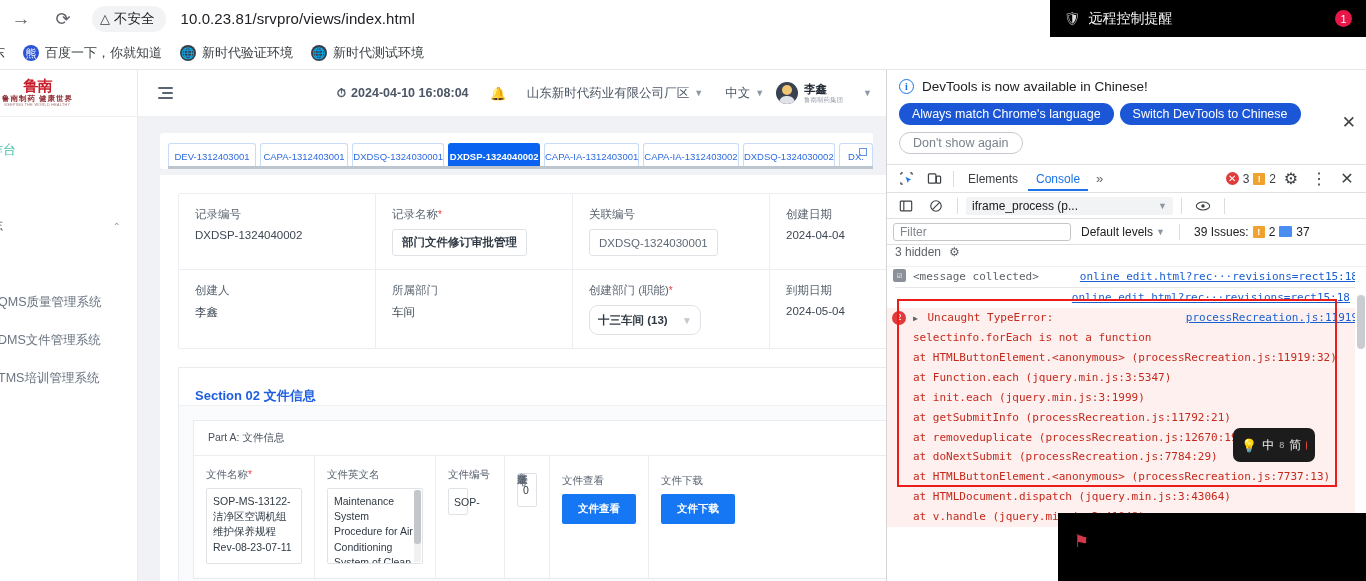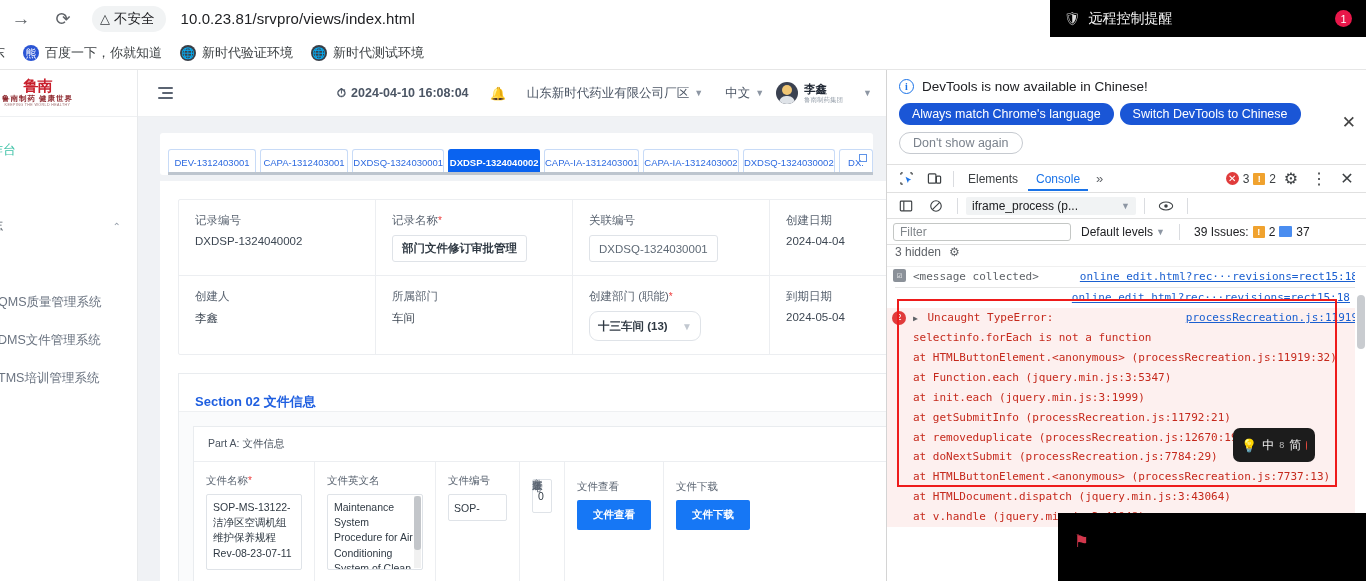--- a/index.html
+++ b/index.html
@@ -124,21 +124,21 @@
     content: ''; position: absolute; left: 3px; top: 14px; width: 16px; height: 12px;
     border-radius: 7px 7px 0 0; background: #dfe3e8;
   }
   .user-names { line-height: 1.15; }
   .user-name { font-size: 11.5px; color: #1f2733; font-weight: bold; }
   .user-sub { font-size: 6.5px; color: #97a0ab; }
   .hdr-user .caret-dn { margin-left: 14px; }
 
   
   .tabstrip {
-    position: relative; margin: 16px 0 0 22px; height: 42px;
+    position: relative; margin: 16px 0 0 22px; height: 36px;
     display: flex; align-items: flex-end; gap: 4px;
     background: #ffffff; padding: 4px 0 0 8px; width: 713px;
     border-radius: 3px;
   }
   .tab {
     height: 26px; min-width: 88px; padding: 0 8px;
     display: flex; align-items: center; justify-content: center;
     font-size: 9.5px; color: #2d6ae0; background: #ffffff;
     border: 1px solid #c8dbf7; border-bottom: none;
     border-radius: 3px 3px 0 0; white-space: nowrap;
@@ -266,21 +266,21 @@
   .sq-warn { width: 12px; height: 12px; background: #f0a22e; color: #fff; font-size: 9px;
              display: flex; align-items: center; justify-content: center; border-radius: 1px; font-weight: bold; }
   .sq-info { width: 13px; height: 11px; background: #4a8df0; border-radius: 1px; }
 
   .dt-toolbar2 {
     height: 26px; display: flex; align-items: center; gap: 4px; padding: 0 6px;
     border-bottom: 1px solid #e0e0e0;
   }
   .ctx-select {
     display: flex; align-items: center; justify-content: space-between;
-    background: #f1f3f4; border-radius: 2px; height: 18px; width: 170px;
+    background: #f1f3f4; border-radius: 2px; height: 18px; width: 207px;
     padding: 0 6px; font-size: 12px; color: #202124;
   }
   .dt-toolbar3 {
     height: 26px; display: flex; align-items: center; gap: 10px; padding: 0 6px;
     border-bottom: 1px solid #e0e0e0;
   }
   .filter-box {
     width: 178px; height: 18px; border: 1px solid #c4c7c5; border-radius: 3px;
     font-size: 12px; color: #80868b; padding: 0 6px; display: flex; align-items: center;
   }
@@ -544,21 +544,21 @@
               <div class="pcol">
                 <div class="pcol-label">文件英文名</div>
                 <div class="ta scrolly">
                   <span>Maintenance System Procedure for Air Conditioning System of Clean</span>
                   <span class="sbar"></span>
                   <span class="sthumb"></span>
                 </div>
               </div>
               <div class="pcol">
                 <div class="pcol-label" style="width:44px">文件编号</div>
-                <div class="num-inp" style="width:59px">SOP-</div>
+                <div class="num-inp" style="width:20px">SOP-</div>
               </div>
               <div class="pcol" style="padding-top:8px">
                 <div class="vert-label">文件版本号</div>
                 <div class="num-inp" style="width:20px;height:34px;margin-top:4px">0</div>
               </div>
               <div class="pcol" style="padding-top:18px">
                 <div class="pcol-label">文件查看</div>
                 <div class="btn-blue">文件查看</div>
               </div>
               <div class="pcol" style="padding-top:18px">

